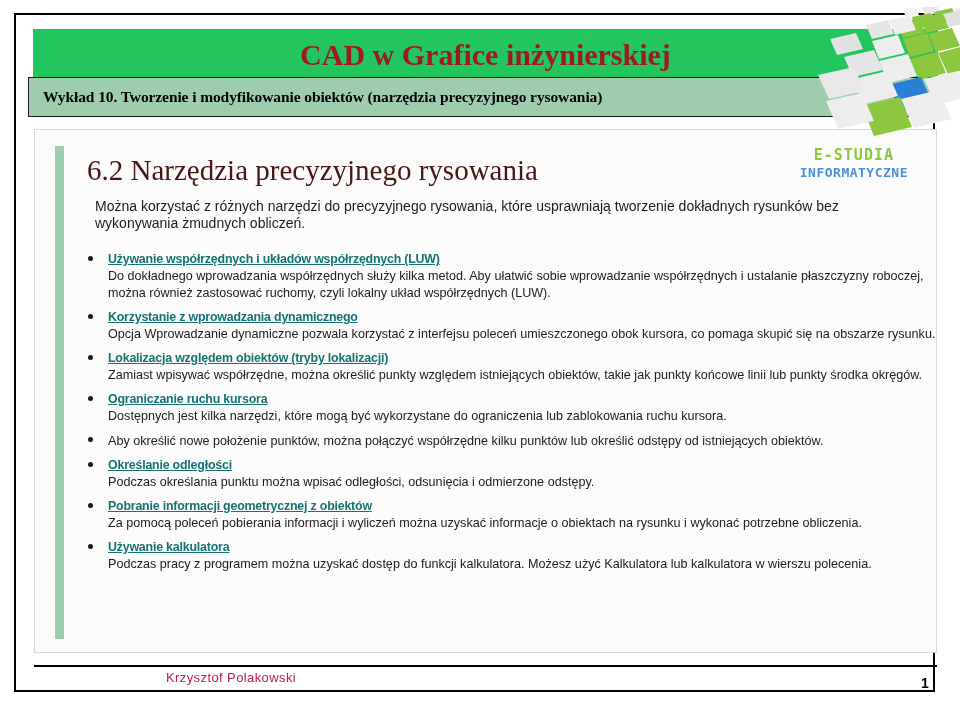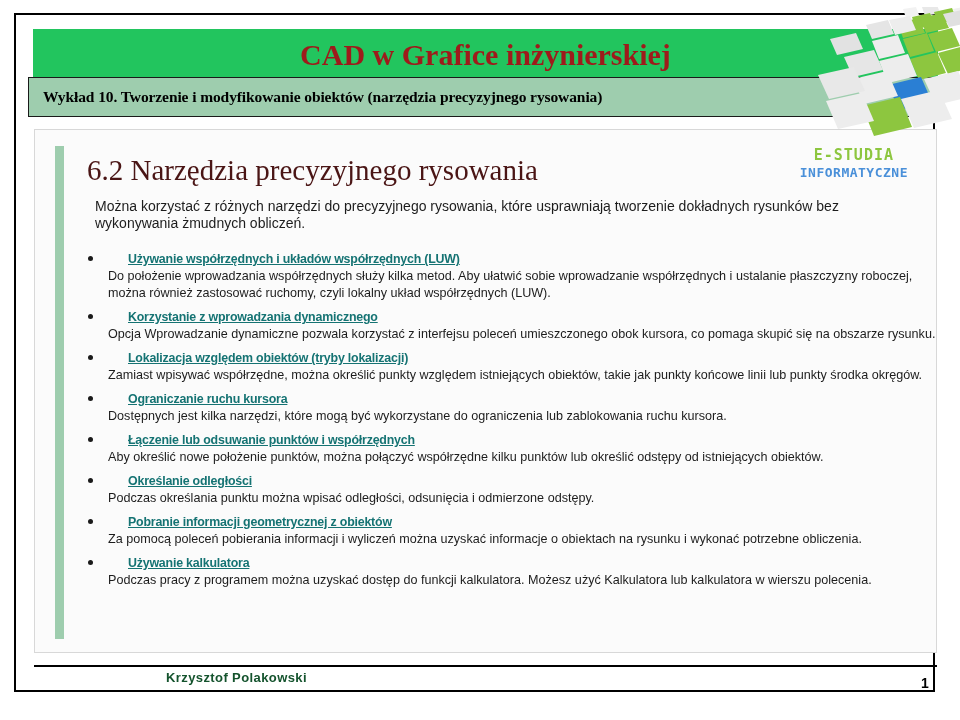--- a/index.html
+++ b/index.html
@@ -179,21 +179,20 @@
     background: #1a1a1a;
   }
   .bullet-link {
     display: block;
     font-size: 12.4px;
     font-weight: bold;
     color: #157373;
     text-decoration: underline;
     line-height: 15px;
     letter-spacing: -0.2px;
-    margin-left: 20px;
   }
   .bullet-desc {
     display: block;
     font-size: 12.6px;
     color: #1c1c1c;
     line-height: 17px;
     margin-top: 1px;
   }
 
   
@@ -203,23 +202,22 @@
     top: 650px;
     width: 903px;
     height: 0;
     border-top: 2px solid #000000;
   }
   #footer-author {
     position: absolute;
     left: 150px;
     top: 655px;
     font-size: 13px;
-    color: #14532d;
+    color: #be185d;
     letter-spacing: 0.4px;
-    font-weight: bold;
   }
   #page-number {
     position: absolute;
     left: 905px;
     top: 660px;
     font-size: 14px;
     font-weight: bold;
     color: #000000;
   }
 </style>
@@ -282,40 +280,39 @@
     </div>
 
     <div id="section-heading">6.2 Narzędzia precyzyjnego rysowania</div>
 
     <div id="intro">Można korzystać z różnych narzędzi do precyzyjnego rysowania, które usprawniają tworzenie dokładnych rysunków bez wykonywania żmudnych obliczeń.</div>
 
     <ul id="bullet-list">
       <li class="bullet-item">
         <span class="bullet-dot"></span>
         <span class="bullet-link">Używanie współrzędnych i układów współrzędnych (LUW)</span>
-        <span class="bullet-desc">Do położenie wprowadzania współrzędnych służy kilka metod. Aby ułatwić sobie wprowadzanie współrzędnych i ustalanie płaszczyzny roboczej, można również zastosować ruchomy, czyli lokalny układ współrzędnych (LUW).</span>
+        <span class="bullet-desc">Do dokładnego wprowadzania współrzędnych służy kilka metod. Aby ułatwić sobie wprowadzanie współrzędnych i ustalanie płaszczyzny roboczej, można również zastosować ruchomy, czyli lokalny układ współrzędnych (LUW).</span>
       </li>
       <li class="bullet-item">
         <span class="bullet-dot"></span>
         <span class="bullet-link">Korzystanie z wprowadzania dynamicznego</span>
         <span class="bullet-desc">Opcja Wprowadzanie dynamiczne pozwala korzystać z interfejsu poleceń umieszczonego obok kursora, co pomaga skupić się na obszarze rysunku.</span>
       </li>
       <li class="bullet-item">
         <span class="bullet-dot"></span>
         <span class="bullet-link">Lokalizacja względem obiektów (tryby lokalizacji)</span>
         <span class="bullet-desc">Zamiast wpisywać współrzędne, można określić punkty względem istniejących obiektów, takie jak punkty końcowe linii lub punkty środka okręgów.</span>
       </li>
       <li class="bullet-item">
         <span class="bullet-dot"></span>
         <span class="bullet-link">Ograniczanie ruchu kursora</span>
         <span class="bullet-desc">Dostępnych jest kilka narzędzi, które mogą być wykorzystane do ograniczenia lub zablokowania ruchu kursora.</span>
       </li>
       <li class="bullet-item">
         <span class="bullet-dot"></span>
-        <span class="bullet-link">Łączenie lub odsuwanie punktów i współrzędnych</span>
         <span class="bullet-desc">Aby określić nowe położenie punktów, można połączyć współrzędne kilku punktów lub określić odstępy od istniejących obiektów.</span>
       </li>
       <li class="bullet-item">
         <span class="bullet-dot"></span>
         <span class="bullet-link">Określanie odległości</span>
         <span class="bullet-desc">Podczas określania punktu można wpisać odległości, odsunięcia i odmierzone odstępy.</span>
       </li>
       <li class="bullet-item">
         <span class="bullet-dot"></span>
         <span class="bullet-link">Pobranie informacji geometrycznej z obiektów</span>

